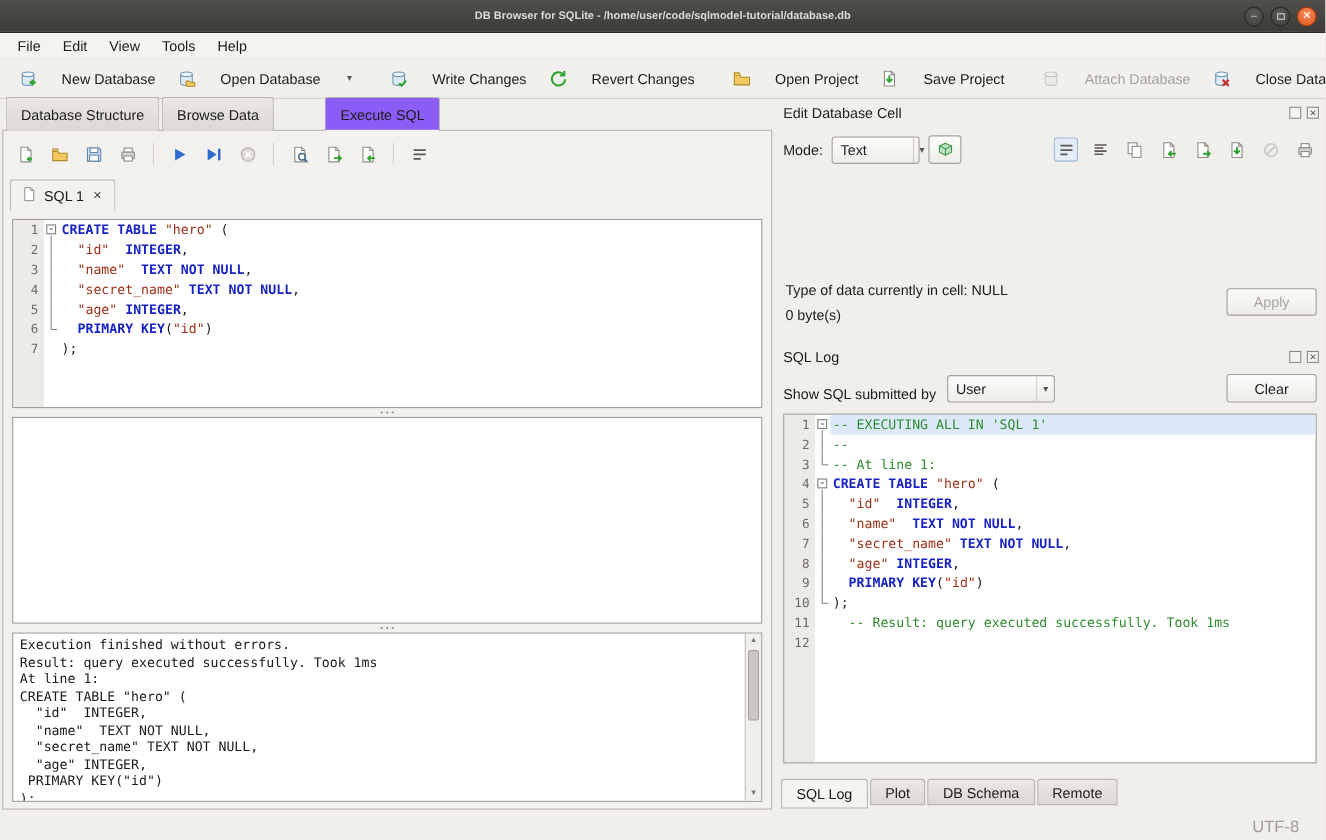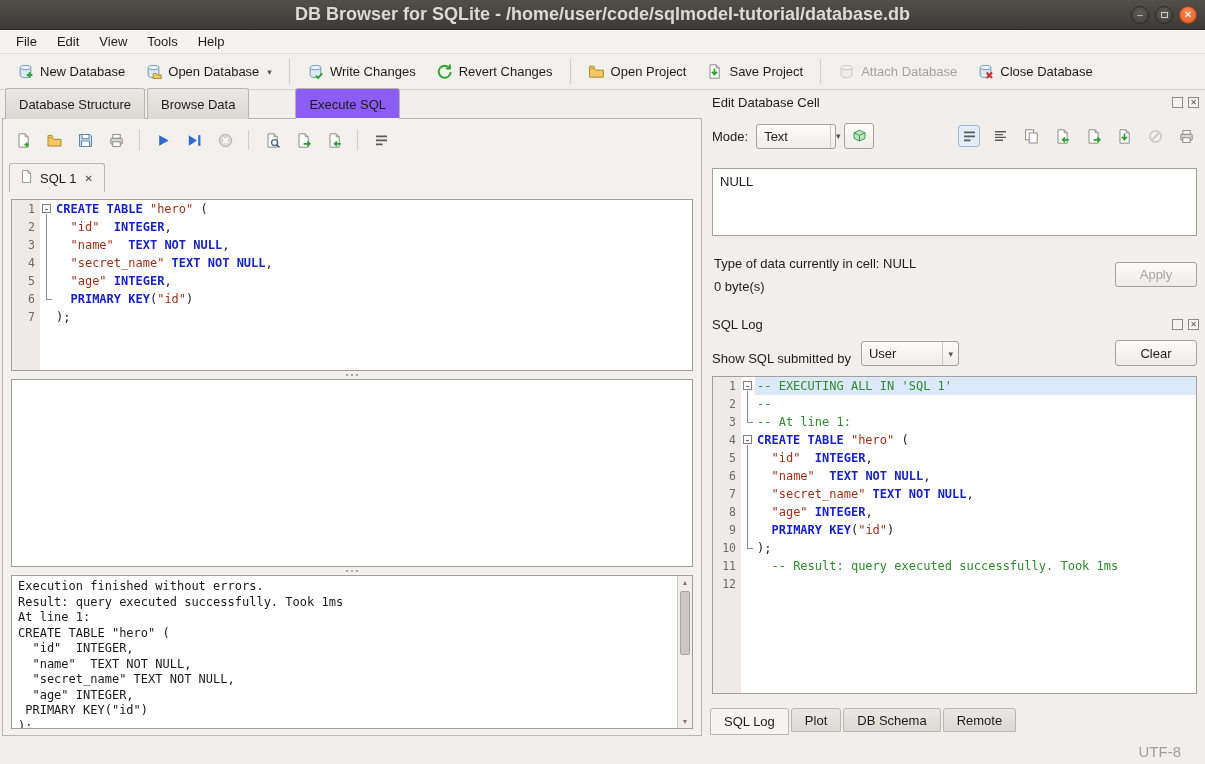--- a/index.html
+++ b/index.html
@@ -4,38 +4,38 @@
 <style>
   *{margin:0;padding:0;box-sizing:border-box;}
   html,body{width:1205px;height:764px;overflow:hidden;background:#e9e6e3;}
   #window{position:relative;width:1205px;height:764px;background:#f1efec;
     font-family:"Liberation Sans","DejaVu Sans",sans-serif;font-size:13px;color:#1c1c1c;}
 
   
   .titlebar{position:absolute;top:0;left:0;right:0;height:30px;
     background:linear-gradient(#514f4a,#3c3b37);display:flex;align-items:center;justify-content:center;
     border-bottom:1px solid #2a2925;}
-  .title{color:#dcdad6;font-weight:bold;font-size:18px;}
+  .title{color:#dcdad6;font-weight:bold;font-size:10px;}
   .winbtns{position:absolute;right:8px;top:6px;display:flex;gap:6px;}
   .wb{width:18px;height:18px;border-radius:50%;background:radial-gradient(circle at 50% 35%,#5d5b55,#403e3a);
     border:1px solid #2b2a26;display:flex;align-items:center;justify-content:center;color:#cfcdc9;
     font-size:10px;line-height:1;cursor:pointer;}
   .wb .sq{width:7px;height:6px;border:1px solid #cfcdc9;display:block;}
   .wb.close{background:radial-gradient(circle at 50% 35%,#f58b5a,#e4571e);border-color:#a33c12;color:#fff;}
 
   
   .menubar{position:absolute;top:30px;left:0;right:0;height:24px;background:#f5f3f0;
     display:flex;align-items:stretch;padding-left:6px;border-bottom:1px solid #e6e3df;}
   .menu-item{padding:3px 10px;display:flex;align-items:center;cursor:pointer;}
   .menu-item::first-letter{text-decoration:underline;}
 
   
   .toolbar{position:absolute;top:54px;left:0;right:0;height:36px;background:#f2f0ed;
     border-bottom:1px solid #d6d3cf;display:flex;align-items:center;padding:0 8px;gap:2px;}
-  .tbtn{display:flex;align-items:center;gap:6px;padding:5px 9px;border-radius:3px;cursor:pointer;white-space:nowrap;}
+  .tbtn{display:flex;align-items:center;gap:22px;padding:5px 9px;border-radius:3px;cursor:pointer;white-space:nowrap;}
   .tbtn.disabled{color:#a6a39e;cursor:default;}
   .tbtn.disabled svg{opacity:.55;}
   .ticon{width:17px;height:17px;display:inline-flex;}
   .tsep{width:1px;align-self:stretch;margin:5px 6px;background:#d2cfca;}
   .caret{font-size:9px;color:#5a5854;margin-left:2px;}
 
   
   #left-panel{position:absolute;top:90px;left:0;width:704px;bottom:26px;}
   .maintabs{position:absolute;top:0;left:5px;right:0;height:29px;display:flex;align-items:flex-end;gap:2px;z-index:2;}
   .mtab{padding:15px 13px;border:1px solid #b9b6b1;border-bottom:none;border-radius:3px 3px 0 0;
@@ -427,23 +427,20 @@
           </div>
           <div class="cicon">
             <svg xmlns="http://www.w3.org/2000/svg" width="17" height="17" viewBox="0 0 17 17">
               <rect x="2.8" y="6.2" width="11.4" height="6" rx="1" fill="#d9d6d2" stroke="#8d8b86"></rect>
               <rect x="4.8" y="2.6" width="7.4" height="3.6" fill="#fff" stroke="#8d8b86"></rect>
               <rect x="4.8" y="9.8" width="7.4" height="4.6" fill="#fff" stroke="#8d8b86"></rect>
             </svg>
           </div>
         </div>
     </div>
-    <div class="cellbox">
-      <span>NULL</span>
-    </div>
     <div class="typeinfo">Type of data currently in cell: NULL</div>
     <div class="sizeinfo">0 byte(s)</div>
     <div class="btn disabled applybtn">Apply</div>
 
     <div class="dockhead" style="top:224px">
       <span>SQL Log</span>
       <span class="dockicons">
         <span class="di"></span>
         <span class="di">✕</span>
       </span>

